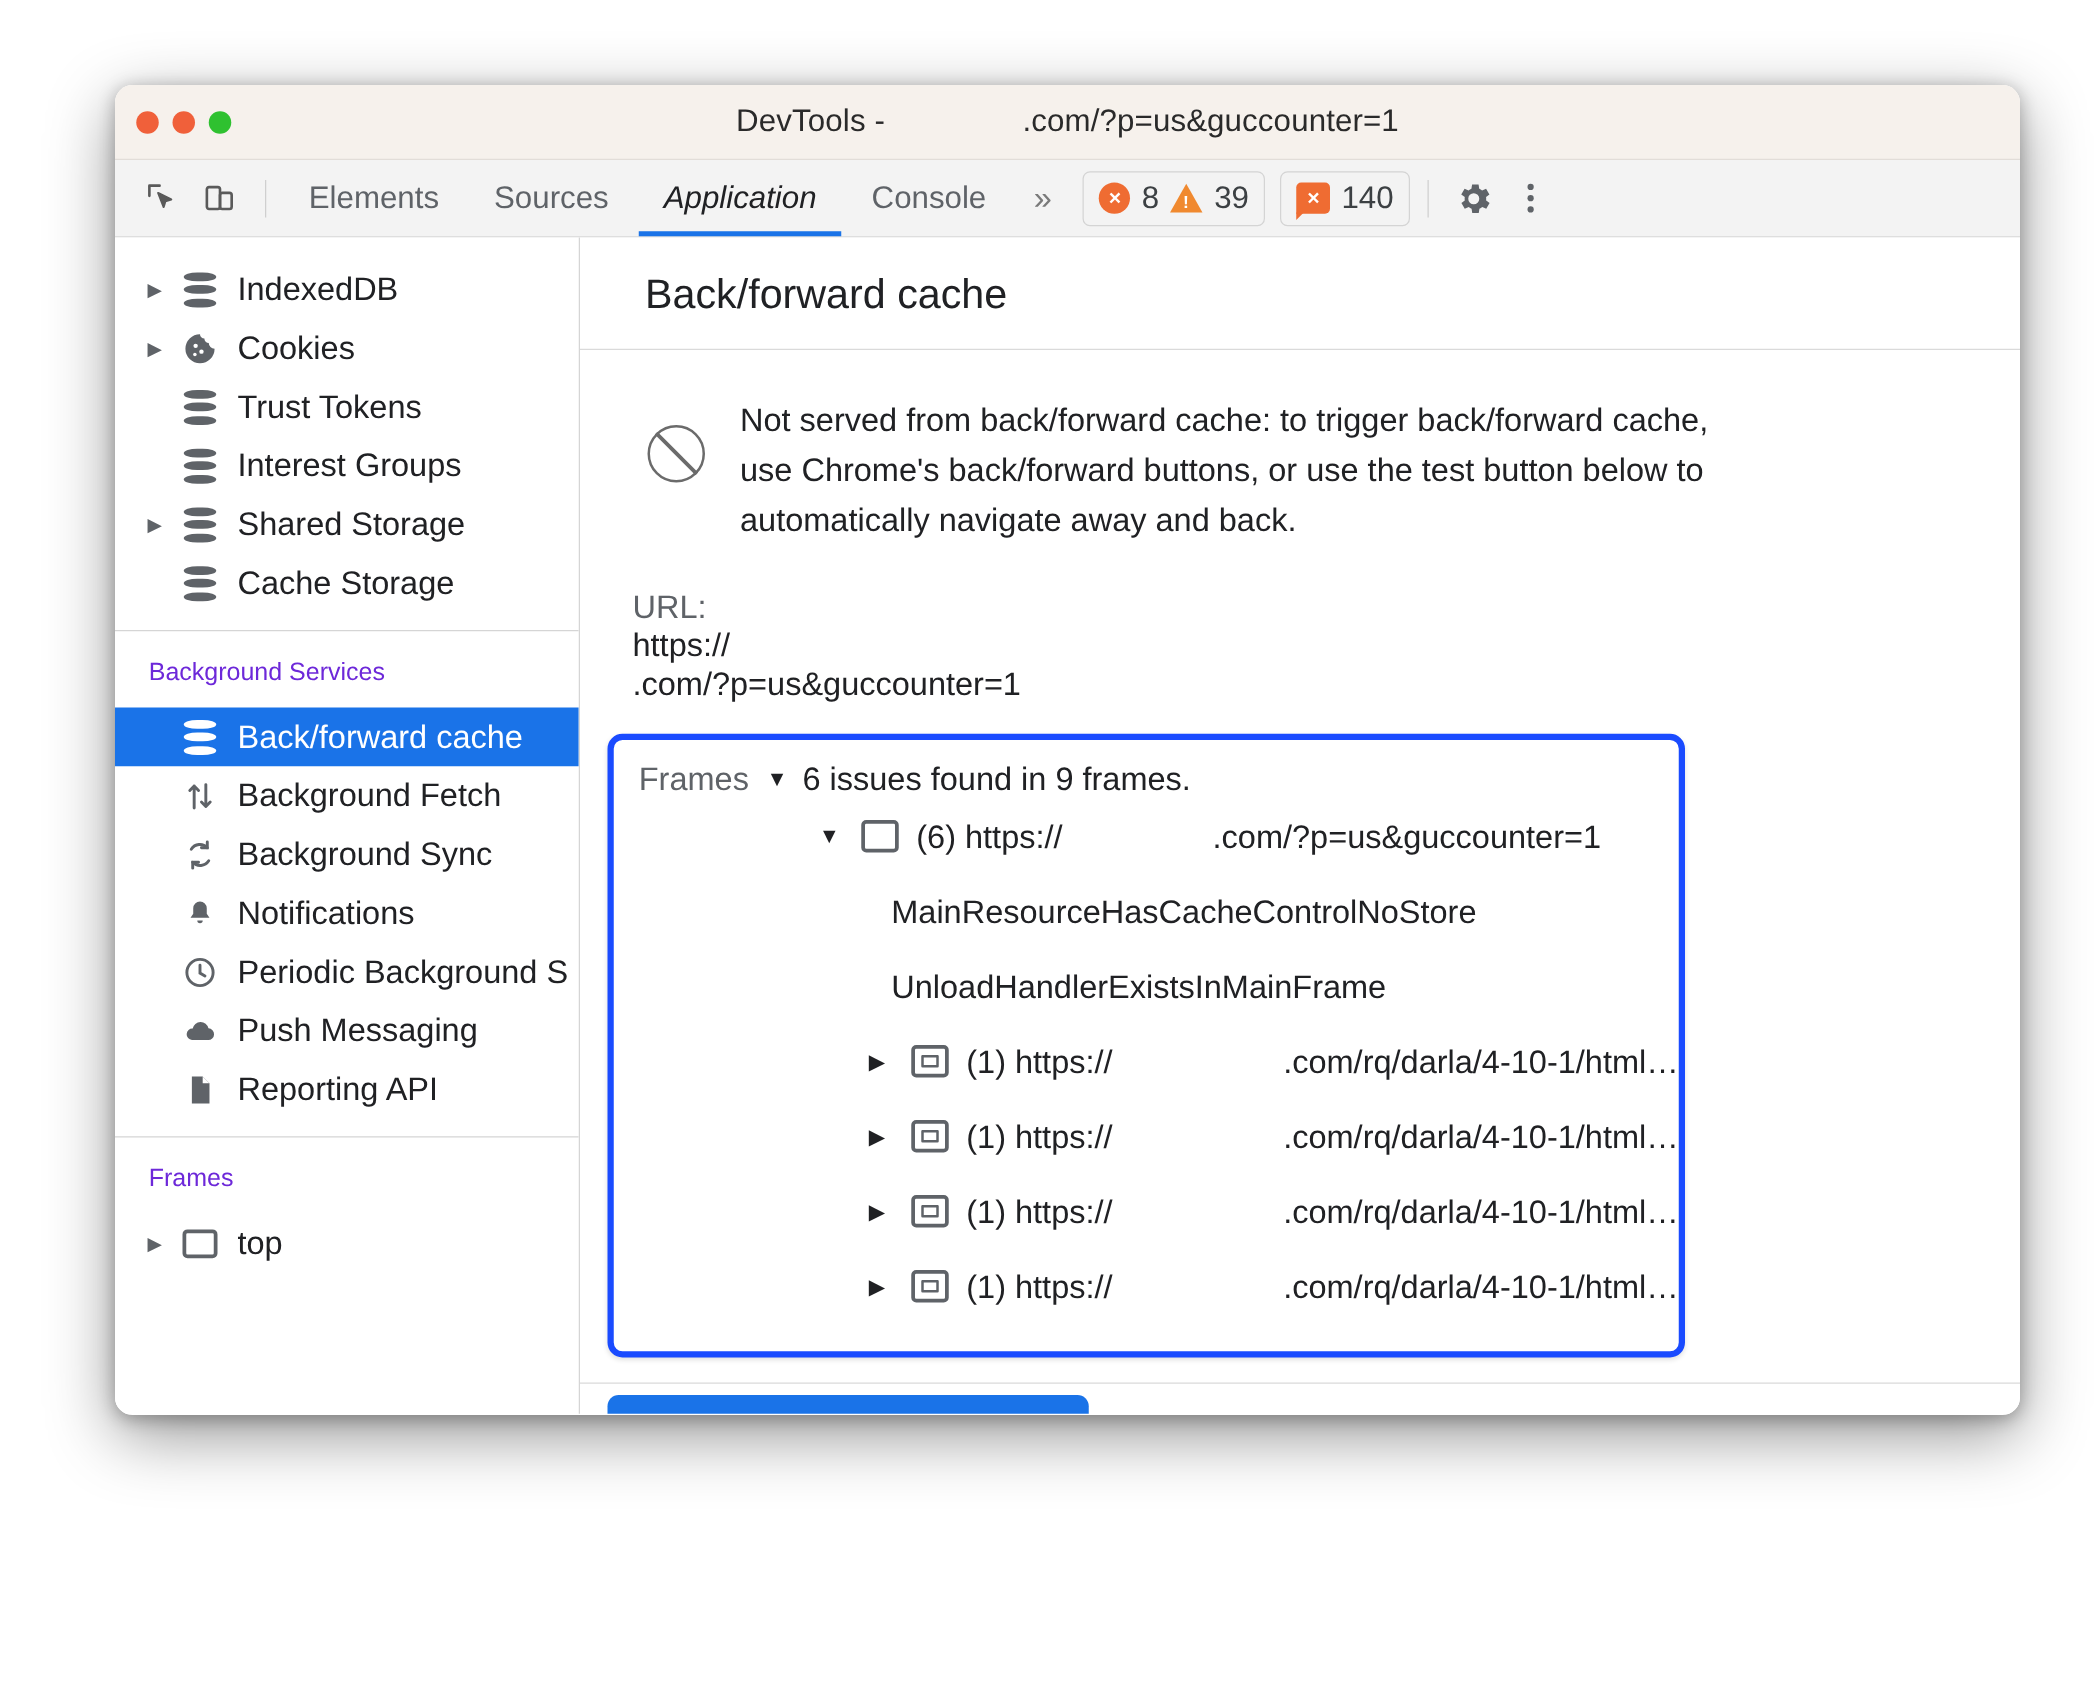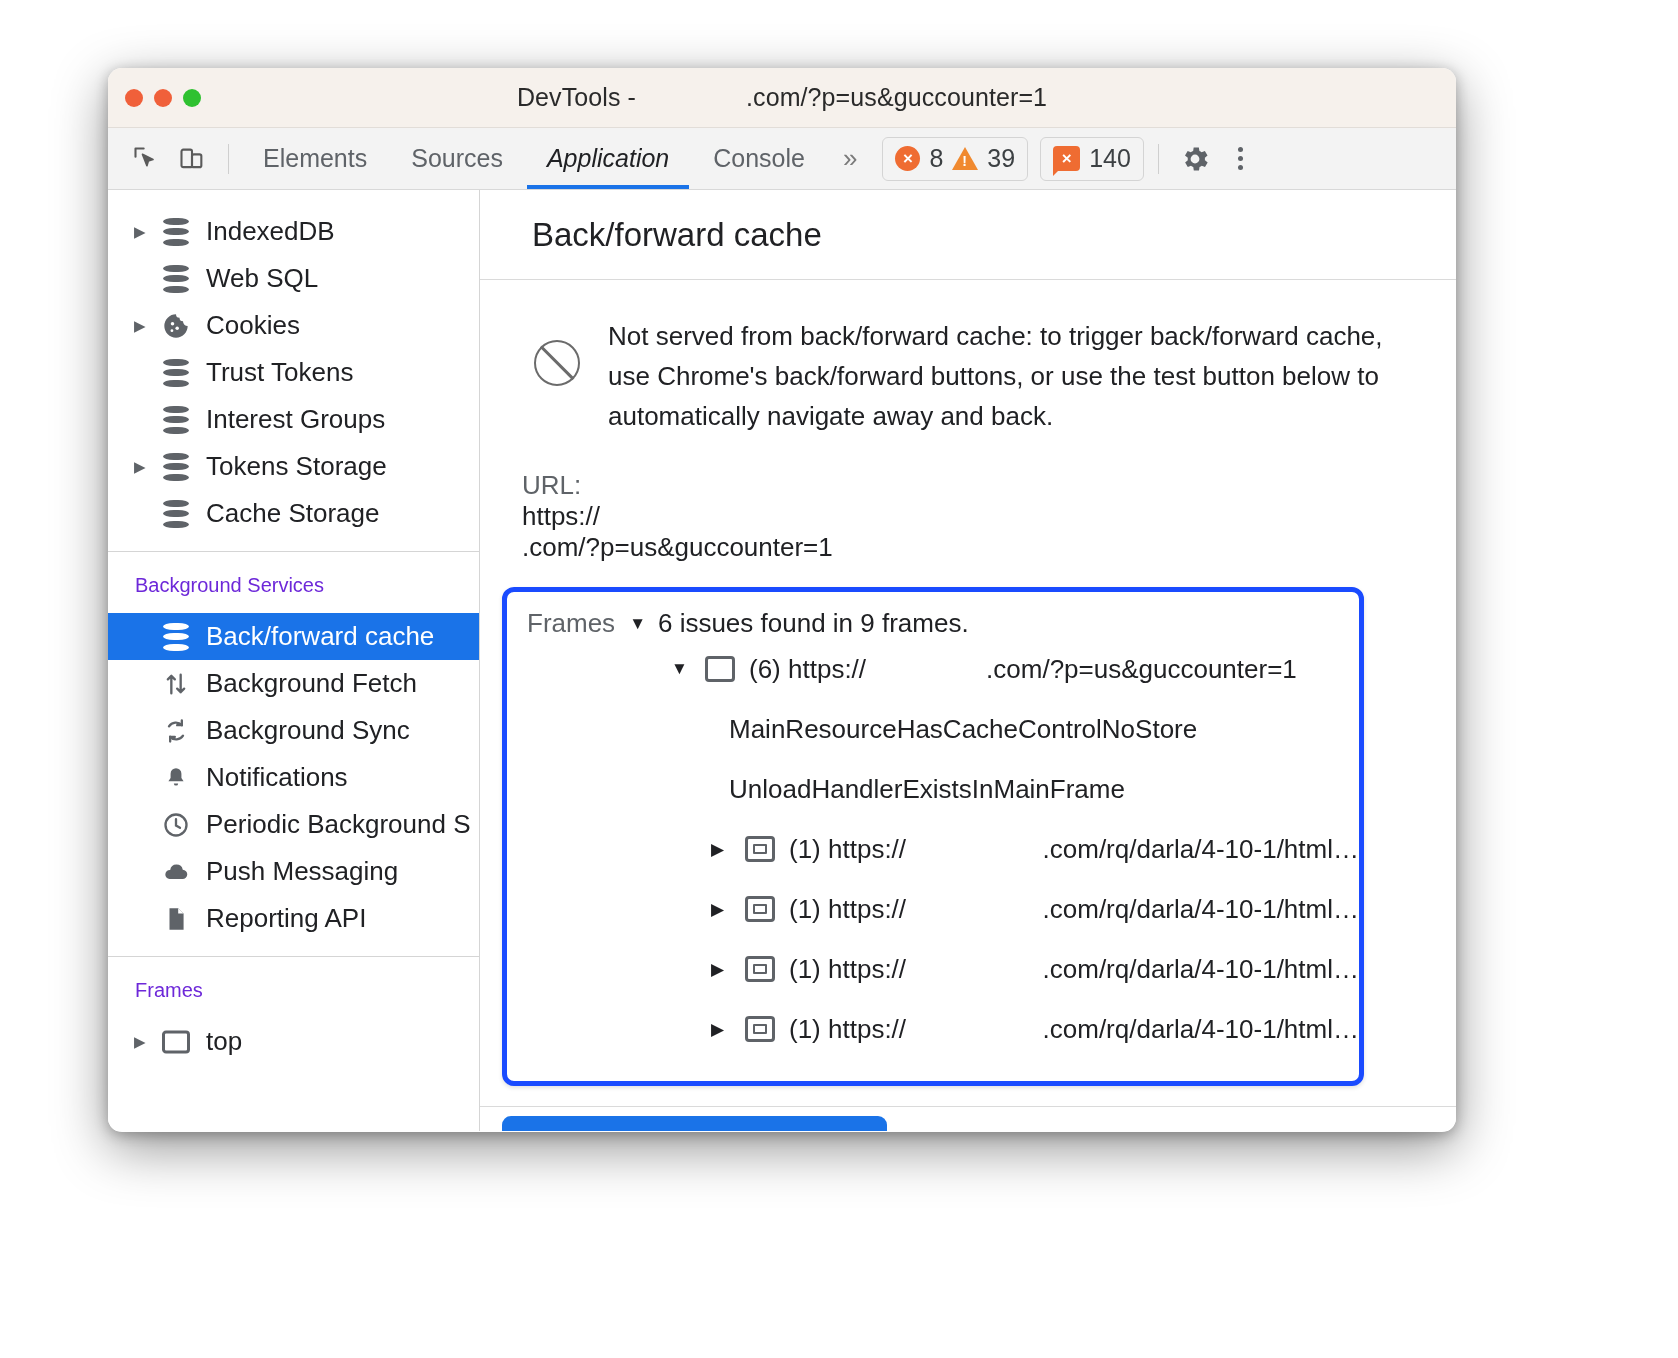--- a/index.html
+++ b/index.html
@@ -13,22 +13,22 @@
   #root {
     position: relative;
     width: 1678px;
     height: 1358px;
     background: #ffffff;
   }
 
   
   .window {
     position: absolute;
-    left: 108px; top: 68px;
-    width: 1348px; height: 1064px;
+    left: 92px; top: 68px;
+    width: 1524px; height: 1064px;
     border-radius: 14px;
     background: #ffffff;
     box-shadow: 0 16px 54px rgba(0,0,0,0.42), 0 3px 14px rgba(0,0,0,0.28);
     overflow: hidden;
   }
 
   
   .titlebar {
     position: relative;
     height: 60px;
@@ -448,31 +448,20 @@
           <span class="nav-icon">
               <span class="db">
                 <span></span>
                 <span></span>
                 <span></span>
               </span>
             </span>
           <span class="nav-label">IndexedDB</span>
         </div>
         <div class="nav-item">
-          <span class="tri empty">▶</span>
-          <span class="nav-icon">
-              <span class="db">
-                <span></span>
-                <span></span>
-                <span></span>
-              </span>
-            </span>
-          <span class="nav-label">Web SQL</span>
-        </div>
-        <div class="nav-item">
           <span class="tri">▶</span>
           <span class="nav-icon">
             <svg width="28" height="28" viewBox="0 0 24 24" fill="#5f6368">
               <path d="M12 2a10 10 0 1010 10 4 4 0 01-4-4 3 3 0 01-3-3 3 3 0 01-3-3z"></path>
               <circle cx="9" cy="10" r="1.5" fill="#fff"></circle>
               <circle cx="13" cy="14" r="1.5" fill="#fff"></circle>
               <circle cx="8.5" cy="16" r="1.2" fill="#fff"></circle>
             </svg>
           </span>
           <span class="nav-label">Cookies</span>
@@ -501,21 +490,21 @@
         </div>
         <div class="nav-item">
           <span class="tri">▶</span>
           <span class="nav-icon">
               <span class="db">
                 <span></span>
                 <span></span>
                 <span></span>
               </span>
             </span>
-          <span class="nav-label">Tokens Storage</span>
+          <span class="nav-label">Shared Storage</span>
         </div>
         <div class="nav-item">
           <span class="tri empty">▶</span>
           <span class="nav-icon">
               <span class="db">
                 <span></span>
                 <span></span>
                 <span></span>
               </span>
             </span>

